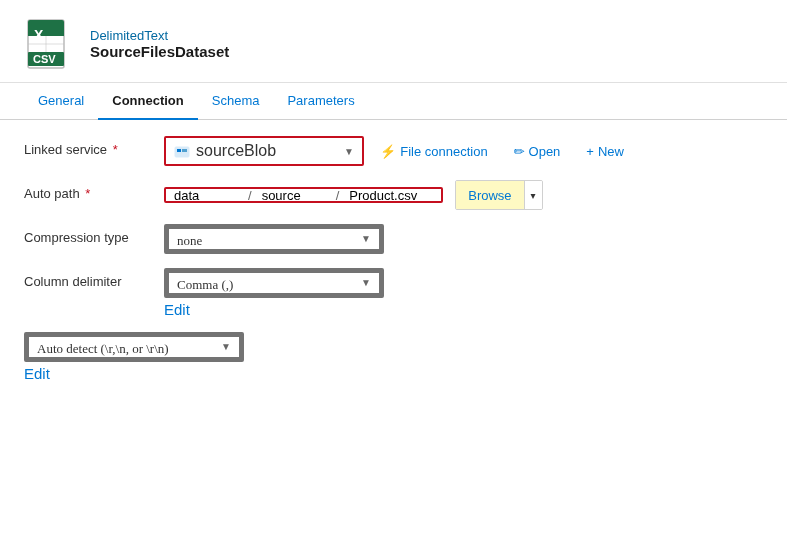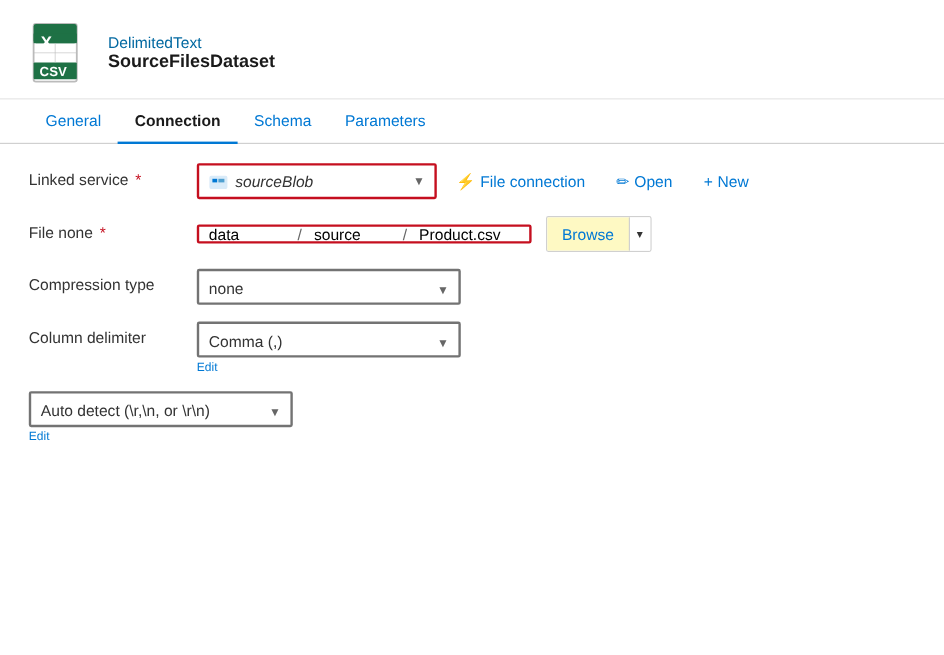--- a/index.html
+++ b/index.html
@@ -128,22 +128,21 @@
 
     .service-icon {
       width: 16px;
       height: 16px;
       margin-right: 6px;
       flex-shrink: 0;
     }
 
     .dropdown-text {
       flex: 1;
-      font-size: 13px;
-      font-style: italic;
+      font-size: 16px;
     }
 
     .dropdown-arrow {
       color: #666;
       font-size: 10px;
       margin-left: 6px;
     }
 
     
     .action-btn {
@@ -214,45 +213,46 @@
       border: none;
       cursor: pointer;
       font-size: 10px;
       height: 100%;
       color: #333;
     }
 
     
     .std-dropdown {
       display: flex;
-      align-items: flex-end;
-      border: 2px solid #737373;
+      align-items: flex-start;
+      border: 5px solid #737373;
       border-radius: 2px;
       background: #fff;
       padding: 4px 8px;
       min-width: 220px;
       height: 30px;
       cursor: pointer;
+      font-family: Liberation Serif, serif;
     }
 
     .std-dropdown-text {
       flex: 1;
       font-size: 13px;
     }
 
     .std-dropdown-arrow {
       color: #666;
       font-size: 10px;
       margin-left: 6px;
     }
 
     .edit-link {
       display: block;
       color: #0078d4;
-      font-size: 10px;
+      font-size: 15px;
       margin-top: 3px;
       cursor: pointer;
       text-decoration: none;
     }
 
     .form-controls-column {
       display: flex;
       flex-direction: column;
     }
   </style>
@@ -319,21 +319,21 @@
         </button>
         <button class="action-btn">
           <span class="btn-icon">+</span>
           <span>New</span>
         </button>
       </div>
     </div>
 
     <div class="form-row">
       <div class="form-label">
-        <span>File none</span><span class="required-star"> *</span>
+        <span>Auto path</span><span class="required-star"> *</span>
       </div>
       <div class="form-controls">
         <div class="file-path-group">
           <input class="file-path-segment" type="text" value="data" style="width: 80px;">
           <span class="file-path-separator">/</span>
           <input class="file-path-segment" type="text" value="source" style="width: 80px;">
           <span class="file-path-separator">/</span>
           <input class="file-path-segment" type="text" value="Product.csv" style="width: 100px;">
         </div>
         <div class="browse-btn">

